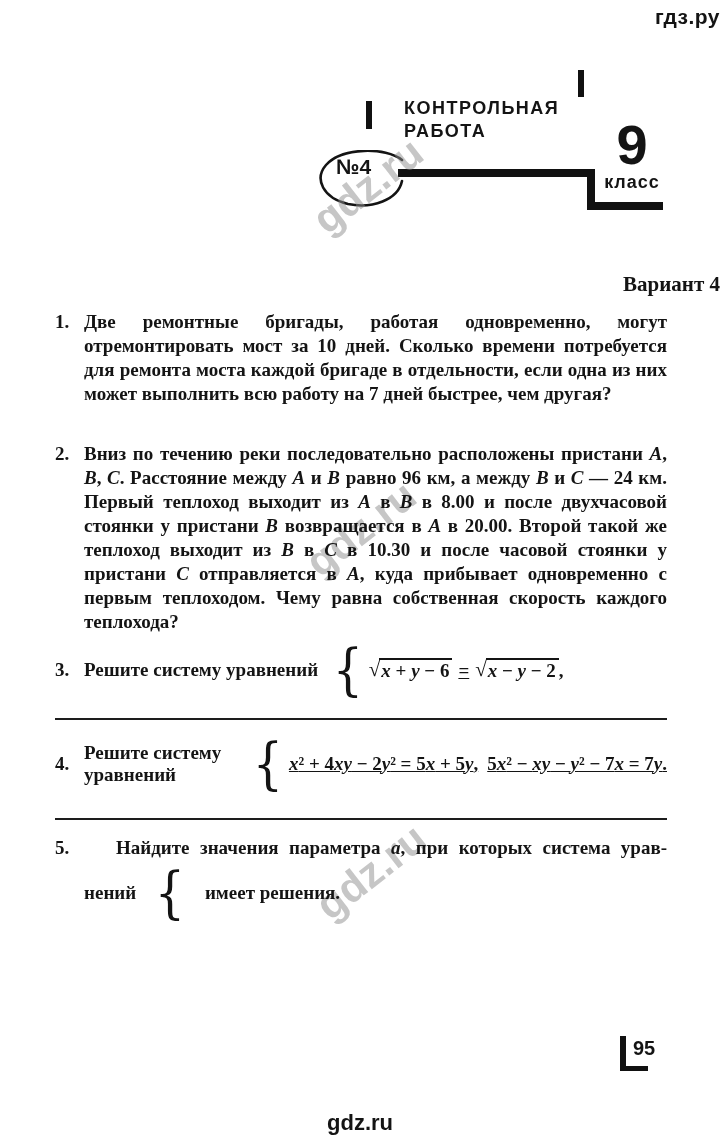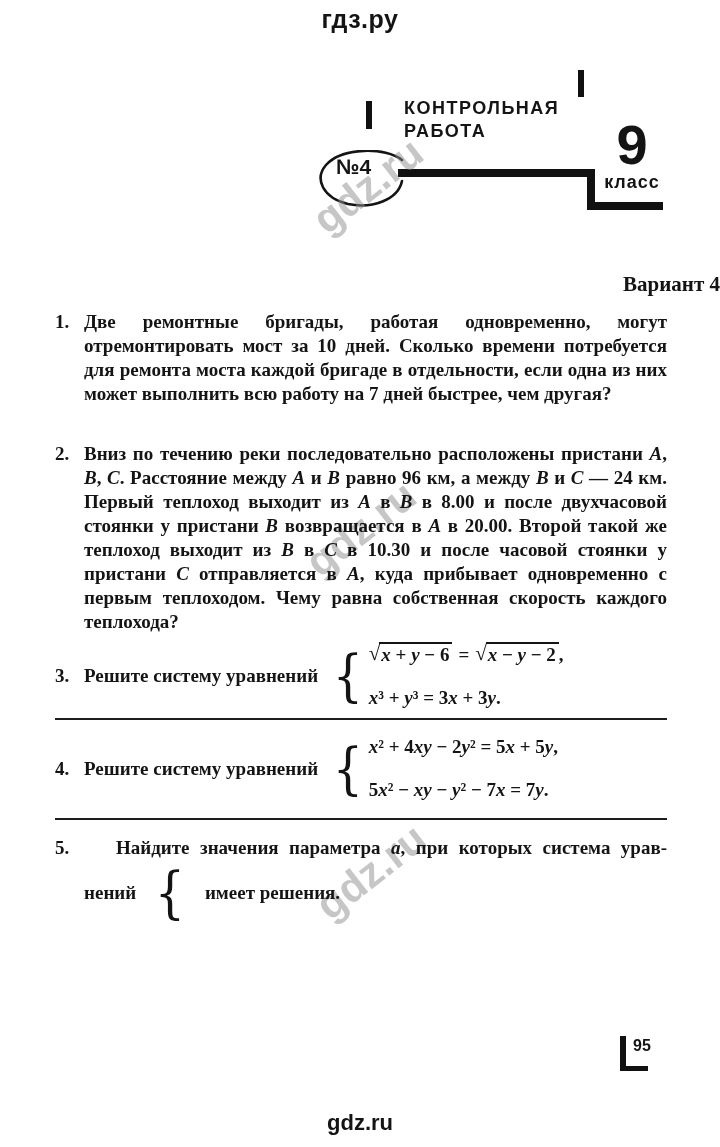--- a/index.html
+++ b/index.html
@@ -3,22 +3,22 @@
 <meta charset="utf-8">
 <style>
   html,body{margin:0;padding:0;background:#ffffff;}
   .page{
     position:relative;width:720px;height:1147px;margin:0 auto;
     background:#ffffff;color:#141414;overflow:hidden;
     font-family:"Liberation Serif",serif;
   }
   
   .top-logo{
-    position:absolute;top:5px;left:0;width:100%;text-align:center;
-    font-family:"Liberation Sans",sans-serif;font-weight:700;font-size:25px;letter-spacing:.5px;
+    position:absolute;top:5px;left:0;width:100%;text-align:right;
+    font-family:"Liberation Sans",sans-serif;font-weight:700;font-size:21px;letter-spacing:.5px;
   }
   .bottom-logo{
     position:absolute;top:1110px;left:0;width:100%;text-align:center;
     font-family:"Liberation Sans",sans-serif;font-weight:700;font-size:22px;
   }
   
   .mh-top-tick{position:absolute;left:578px;top:70px;width:6px;height:27px;background:#111;}
   .mh-title-tick{position:absolute;left:366px;top:101px;width:6px;height:28px;background:#111;}
   .mh-title{
     position:absolute;left:404px;top:97px;
@@ -57,36 +57,36 @@
   .p3 .p-num,.p4 .p-num{align-self:center;}
   .intro{font-weight:700;font-size:19px;}
   .divider{position:absolute;left:55px;width:612px;border-top:2px solid #1d1d1d;height:0;}
   .hr1{top:718px;} .hr2{top:818px;}
   
   .system{display:flex;align-items:center;margin-left:12px;}
   .brace{
     font-family:"DejaVu Serif",serif;font-weight:400;font-size:56px;line-height:56px;
     margin-right:3px;transform:scaleX(.85);
   }
-  .eqs{display:flex;flex-direction:column;gap:21px;}
+  .eqs{display:flex;flex-direction:row;gap:9px;text-decoration:underline;}
   .eq{font-weight:700;font-size:19px;line-height:22px;white-space:nowrap;}
   .eq i,.p-body i,.intro i{font-style:italic;}
   .eqop{margin:0 6px;}
   .sqrt{white-space:nowrap;}
   .rsym{display:inline-block;font-weight:400;font-size:21px;transform:translateY(-1px);margin-right:-1px;}
   .rad{display:inline-block;border-top:2px solid #141414;padding:0 3px 0 2px;}
   .force-just{text-align:justify;text-align-last:justify;margin-left:32px;}
   .p5-row{display:flex;align-items:center;margin-top:5px;}
   .p5-prefix{margin-right:16px;} .p5-suffix{margin-left:14px;}
   
   .pn-bar{position:absolute;left:620px;top:1036px;width:6px;height:34px;background:#111;}
   .pn-foot{position:absolute;left:620px;top:1066px;width:28px;height:5px;background:#111;}
   .pn-num{
     position:absolute;left:633px;top:1037px;
-    font-family:"Liberation Sans",sans-serif;font-weight:700;font-size:16px;
+    font-family:"Liberation Sans",sans-serif;font-weight:700;font-size:20px;
   }
 </style>
 </head>
 <body>
 
 <div class="page">
 
   <div class="top-logo">гдз.ру</div>
 
   <div>
@@ -127,21 +127,20 @@
 
   <div class="problem p3">
     <span class="p-num">3.</span>
     <span class="intro">Решите систему уравнений</span>
     <div class="system">
       <span class="brace">{</span>
       <div class="eqs">
         <div class="eq">
           <span class="sqrt"><span class="rsym">√</span><span class="rad"><i>x</i> + <i>y</i> − 6</span></span><span class="eqop">=</span><span class="sqrt"><span class="rsym">√</span><span class="rad"><i>x</i> − <i>y</i> − 2</span></span><span>,</span>
         </div>
-        <div class="eq"><i>x</i>³ + <i>y</i>³ = 3<i>x</i> + 3<i>y</i>.</div>
       </div>
     </div>
   </div>
 
   <div class="divider hr1"></div>
 
   <div class="problem p4">
     <span class="p-num">4.</span>
     <span class="intro">Решите систему уравнений</span>
     <div class="system">

